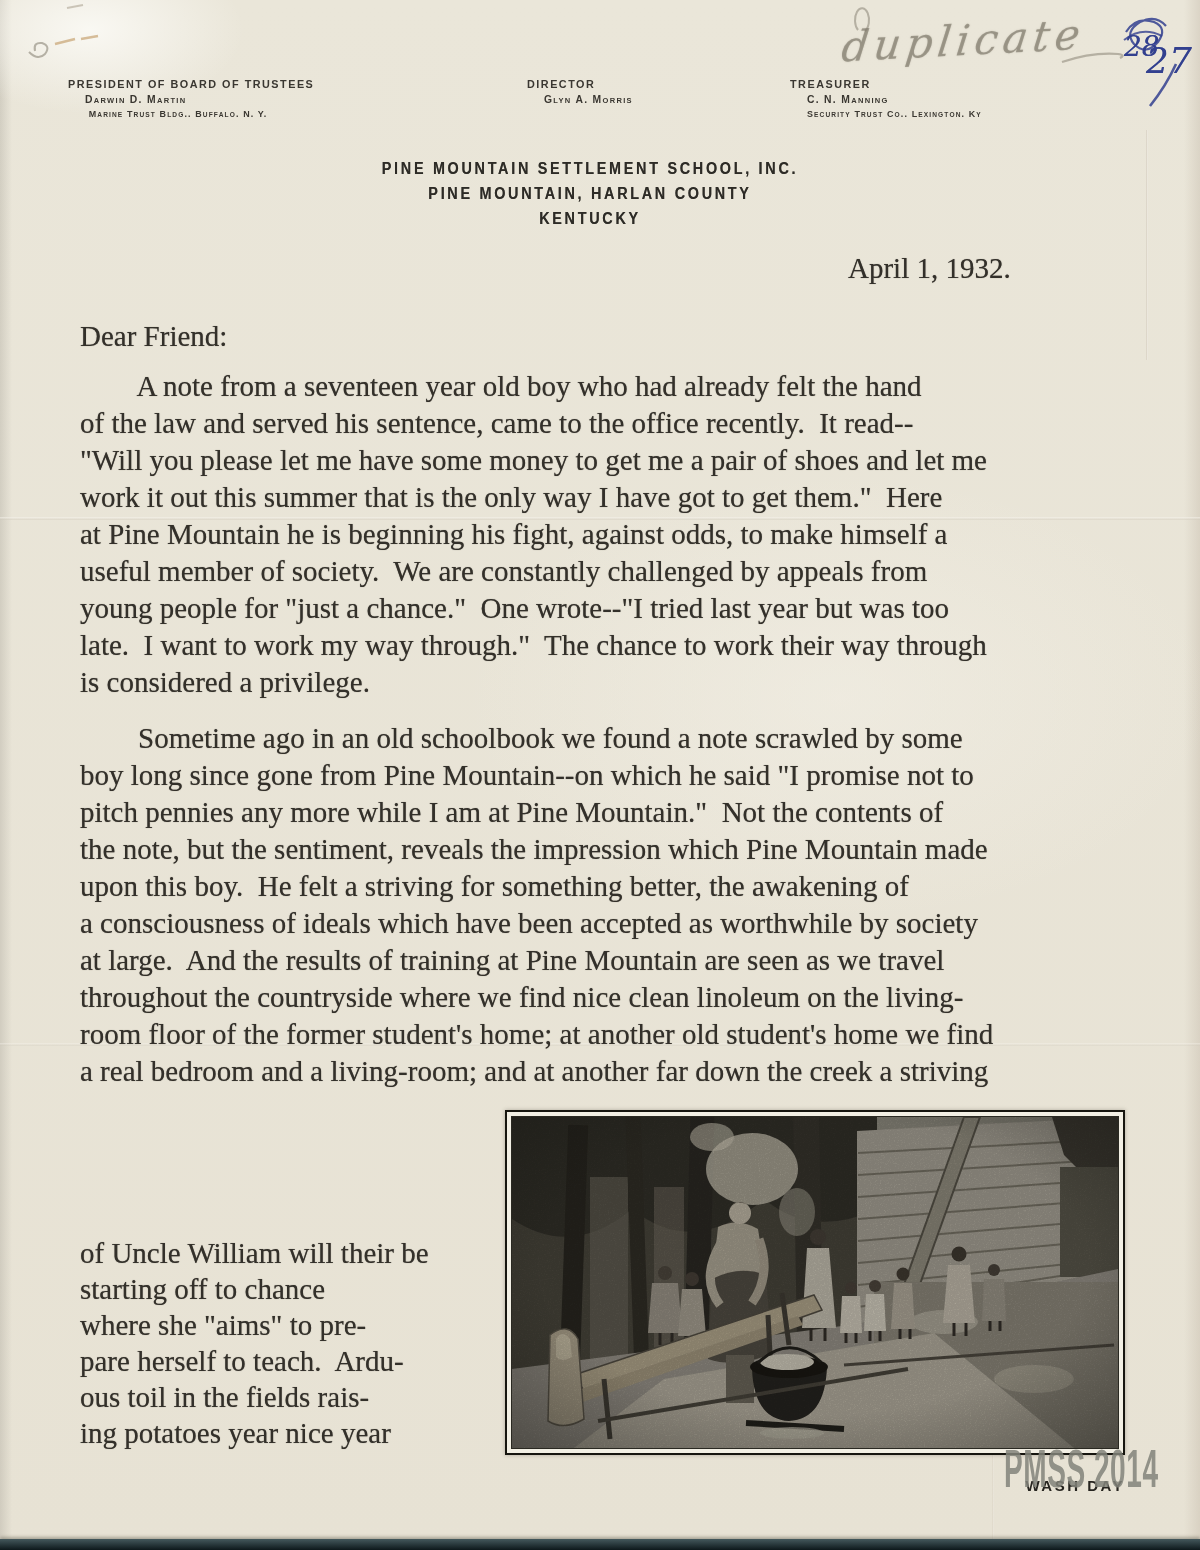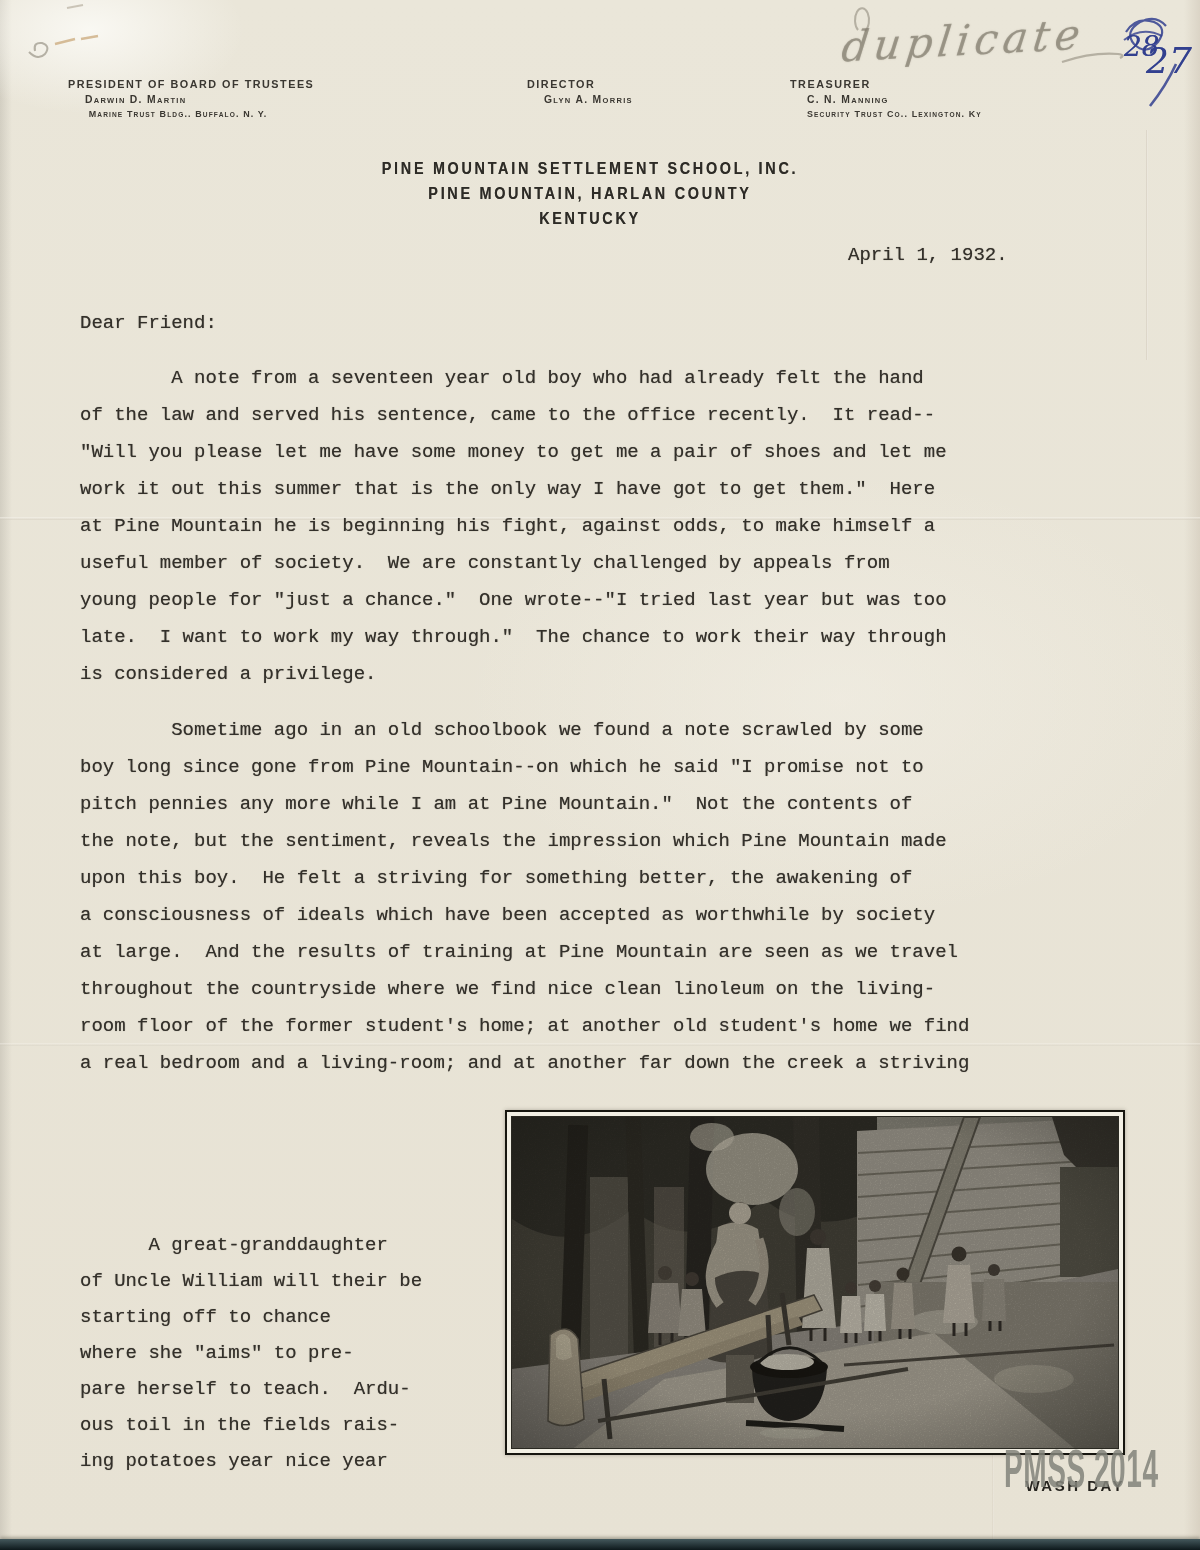--- a/index.html
+++ b/index.html
@@ -23,22 +23,22 @@
   .lh .n{font-size:11px;font-weight:bold;letter-spacing:1.4px;font-variant:small-caps;margin-top:3px;}
   .lh .a{font-size:9.5px;font-weight:bold;letter-spacing:1.2px;font-variant:small-caps;margin-top:3px;}
   .lh .i1{margin-left:18px;} .lh .i2{margin-left:22px;}
 
   .org{position:absolute;left:0;width:1180px;text-align:center;color:#2d2b26;
     transform:scaleX(0.9);transform-origin:590px top;}
   .org div{font-size:16px;font-weight:bold;letter-spacing:3px;margin-bottom:7px;
     text-shadow:0 0 0.5px rgba(45,43,38,0.6);}
 
   
-  .tw{position:absolute;font-family:Liberation Mono, monospace;font-size:19px;
-    color:#33302a;white-space:pre;text-shadow:0 0 0.8px rgba(50,46,40,0.65);}
+  .tw{position:absolute;font-family:Liberation Serif, serif;font-size:29px;
+    color:#33302a;white-space:pre;text-shadow:0 0 0.8px rgba(50,46,40,0.65);margin-top:8px;}
   .para{line-height:37px;}
   .colblk{line-height:36px;}
 
   
   .photo-frame{position:absolute;left:505px;top:1110px;width:620px;height:345px;
     border:2px solid #16150f;padding:5px;background:#f2efe4;box-sizing:border-box;
     box-shadow:0 0 4px rgba(90,85,72,0.4);}
   .photo-frame svg{display:block;width:606px;height:331px;outline:1px solid #2a2922;}
   .caption{position:absolute;left:505px;top:1477px;width:620px;text-align:right;
     font-size:15px;font-weight:bold;letter-spacing:2.5px;color:#26241f;}
@@ -106,21 +106,21 @@
     <div>PINE MOUNTAIN SETTLEMENT SCHOOL, INC.</div>
     <div>PINE MOUNTAIN, HARLAN COUNTY</div>
     <div>KENTUCKY</div>
   </div>
 
   <div class="tw" style="left:848px;top:244px;">April 1, 1932.</div>
   <div class="tw" style="left:80px;top:312px;">Dear Friend:</div>
 
   <div class="tw para" style="left:80px;top:360px;"><div>        A note from a seventeen year old boy who had already felt the hand</div><div>of the law and served his sentence, came to the office recently.  It read--</div><div>"Will you please let me have some money to get me a pair of shoes and let me</div><div>work it out this summer that is the only way I have got to get them."  Here</div><div>at Pine Mountain he is beginning his fight, against odds, to make himself a</div><div>useful member of society.  We are constantly challenged by appeals from</div><div>young people for "just a chance."  One wrote--"I tried last year but was too</div><div>late.  I want to work my way through."  The chance to work their way through</div><div>is considered a privilege.</div></div>
   <div class="tw para" style="left:80px;top:712px;"><div>        Sometime ago in an old schoolbook we found a note scrawled by some</div><div>boy long since gone from Pine Mountain--on which he said "I promise not to</div><div>pitch pennies any more while I am at Pine Mountain."  Not the contents of</div><div>the note, but the sentiment, reveals the impression which Pine Mountain made</div><div>upon this boy.  He felt a striving for something better, the awakening of</div><div>a consciousness of ideals which have been accepted as worthwhile by society</div><div>at large.  And the results of training at Pine Mountain are seen as we travel</div><div>throughout the countryside where we find nice clean linoleum on the living-</div><div>room floor of the former student's home; at another old student's home we find</div><div>a real bedroom and a living-room; and at another far down the creek a striving</div></div>
-  <div class="tw colblk" style="left:80px;top:1227px;"><div>      A great-granddaughter</div><div>of Uncle William will their be</div><div>starting off to chance</div><div>where she "aims" to pre-</div><div>pare herself to teach.  Ardu-</div><div>ous toil in the fields rais-</div><div>ing potatoes year nice year</div></div>
+  <div class="tw colblk" style="left:80px;top:1227px;"><div>of Uncle William will their be</div><div>starting off to chance</div><div>where she "aims" to pre-</div><div>pare herself to teach.  Ardu-</div><div>ous toil in the fields rais-</div><div>ing potatoes year nice year</div></div>
 
   <div class="photo-frame">
     <svg viewBox="0 0 606 331" preserveAspectRatio="none">
       <defs>
         <filter id="grain" x="0" y="0" width="100%" height="100%">
           <feTurbulence type="fractalNoise" baseFrequency="0.8" numOctaves="2" stitchTiles="stitch"></feTurbulence>
           <feColorMatrix type="matrix" values="0 0 0 0 0  0 0 0 0 0  0 0 0 0 0  0.7 0.7 0.7 0 0"></feColorMatrix>
         </filter>
         <radialGradient id="vig" cx="50%" cy="45%" r="75%">
           <stop offset="60%" stop-color="rgba(20,20,16,0)"></stop>

